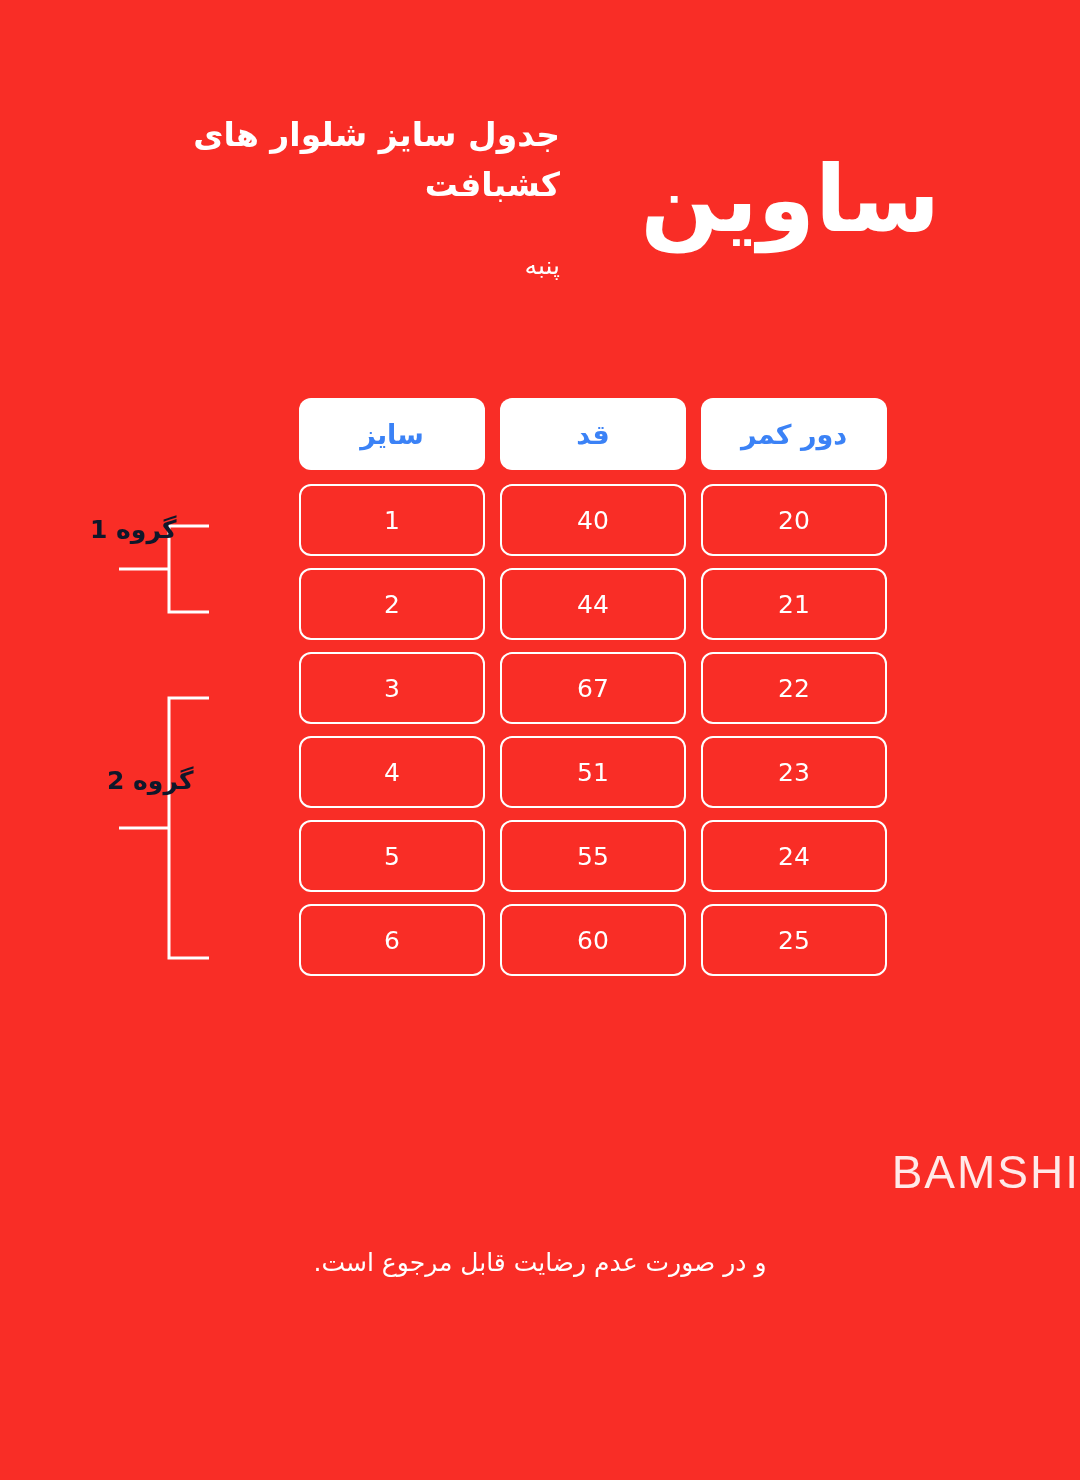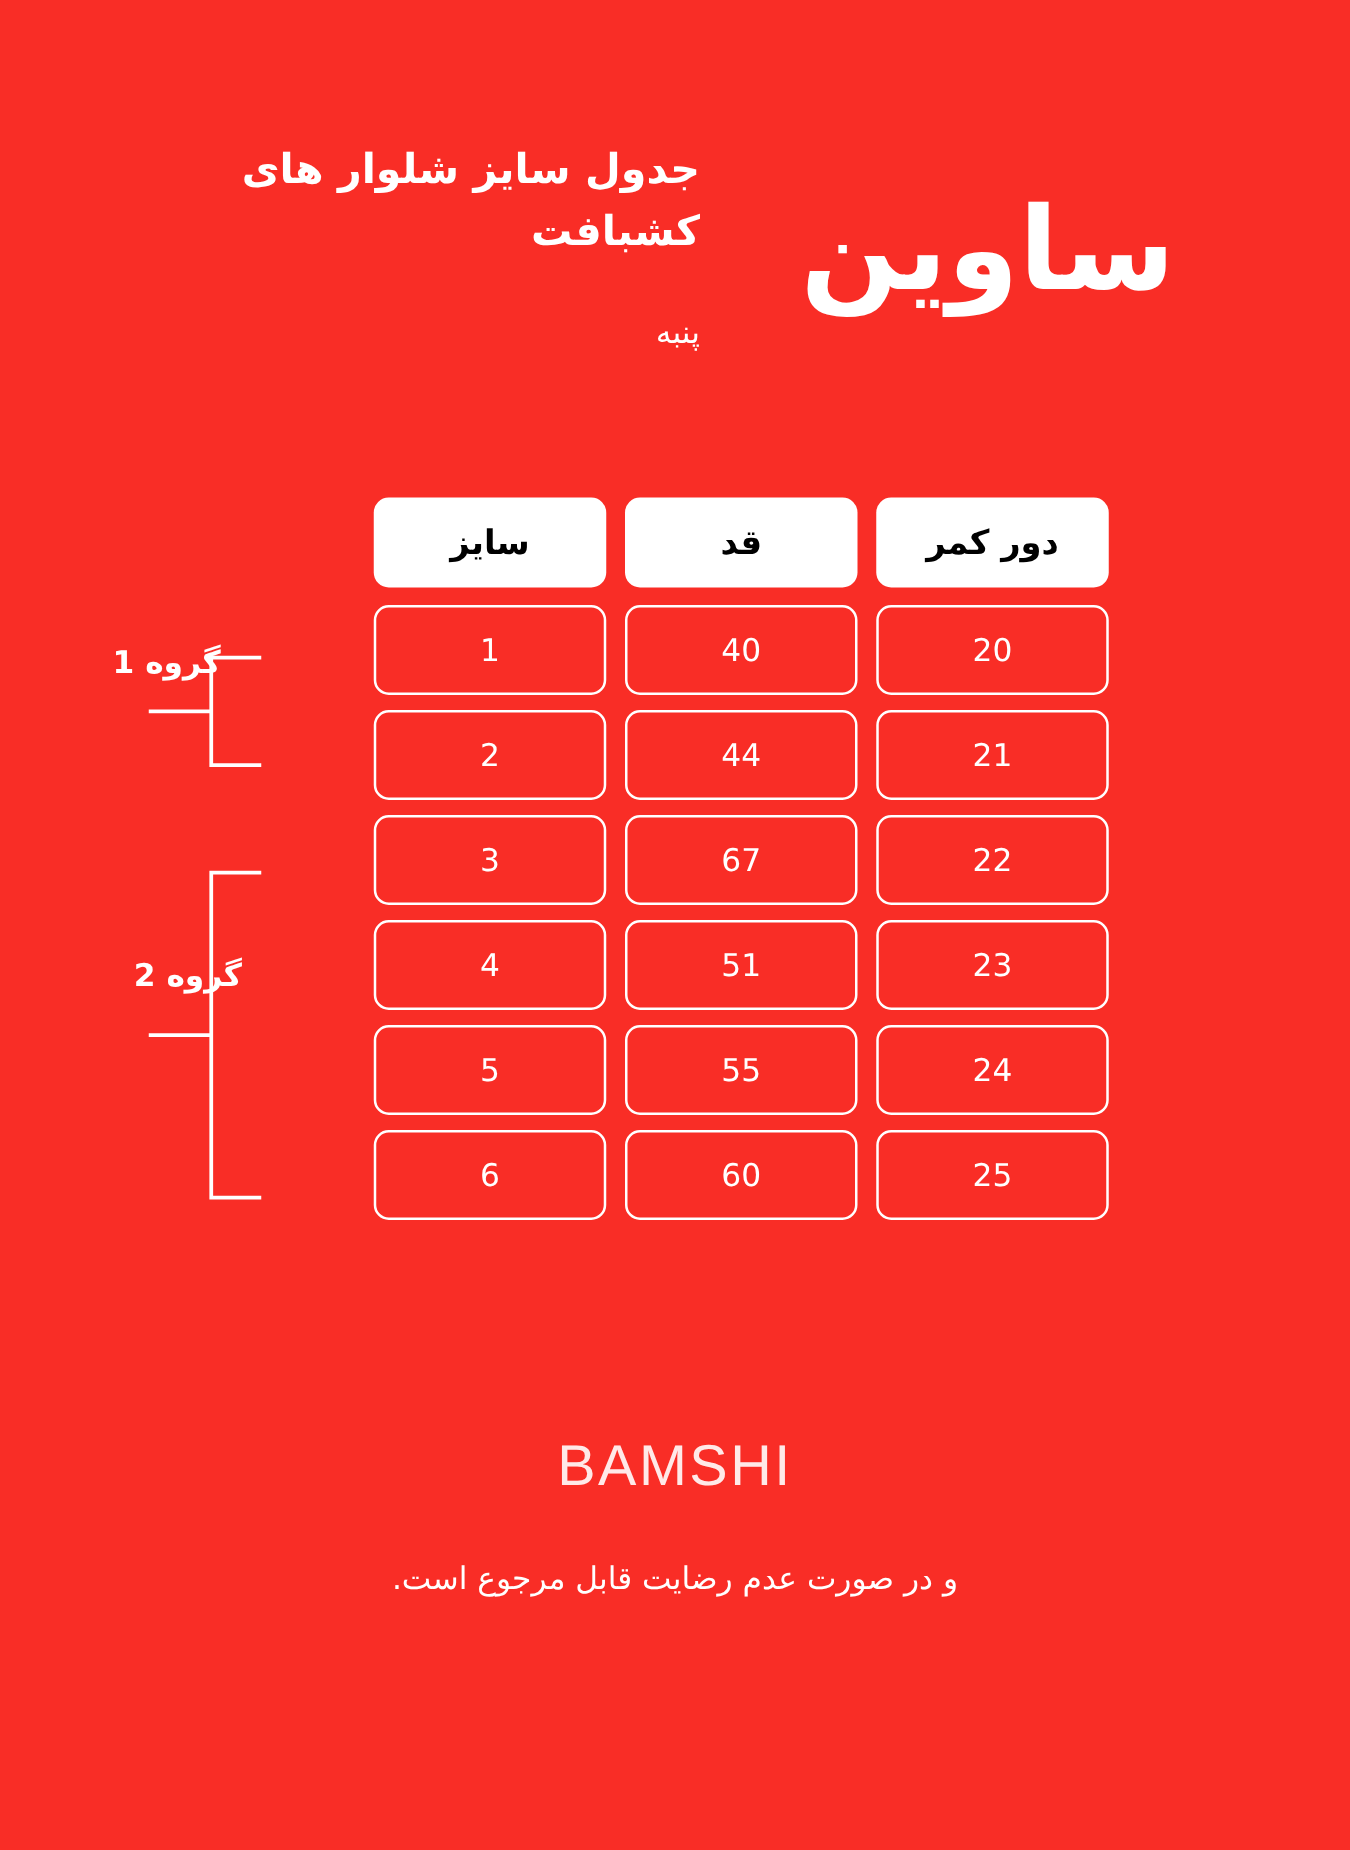--- a/index.html
+++ b/index.html
@@ -72,21 +72,21 @@
     height: 72px;
     border-radius: 12px;
     display: flex;
     align-items: center;
     justify-content: center;
     font-size: 26px;
     font-weight: 500;
   }
   .head-cell {
     background: #ffffff;
-    color: #000000;
+    color: #3b82f6;
     font-weight: 700;
     font-size: 27px;
     border: none;
   }
   .body-cell {
     background: transparent;
     border: 2px solid #ffffff;
     color: #ffffff;
     font-weight: 400;
     font-size: 25px;
@@ -100,39 +100,40 @@
     right: 193px;
     width: 790px;
     height: 620px;
     pointer-events: none;
   }
   .group-label {
     position: absolute;
     font-size: 25px;
     font-weight: 600;
     white-space: nowrap;
-    color: #ffffff;
+    color: #0f172a;
     text-align: center;
   }
   #group-1-label { top: 117px; left: -7px; }
   #group-2-label { top: 368px; left: -7px; margin-left: 17px; }
 
   
   .footer {
     position: absolute;
     left: 0; right: 0;
     top: 1145px;
     text-align: center;
   }
   .footer-brand {
     font-size: 46px;
     letter-spacing: 2px;
     font-weight: 400;
     color: #ffe9e8;
     font-family: "Liberation Sans", sans-serif;
+    text-align: right;
   }
   .footer-note {
     margin-top: 42px;
     font-size: 25px;
     line-height: 1.75;
     font-weight: 500;
     color: #ffffff;
     padding: 0 120px;
   }
 </style>

